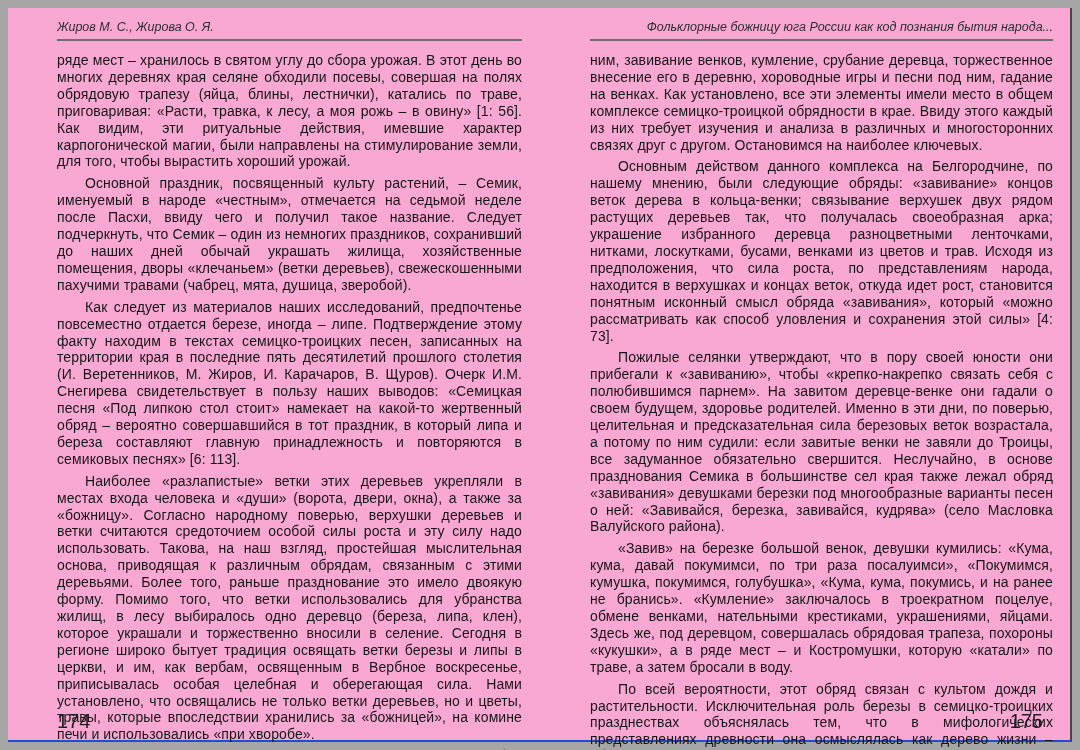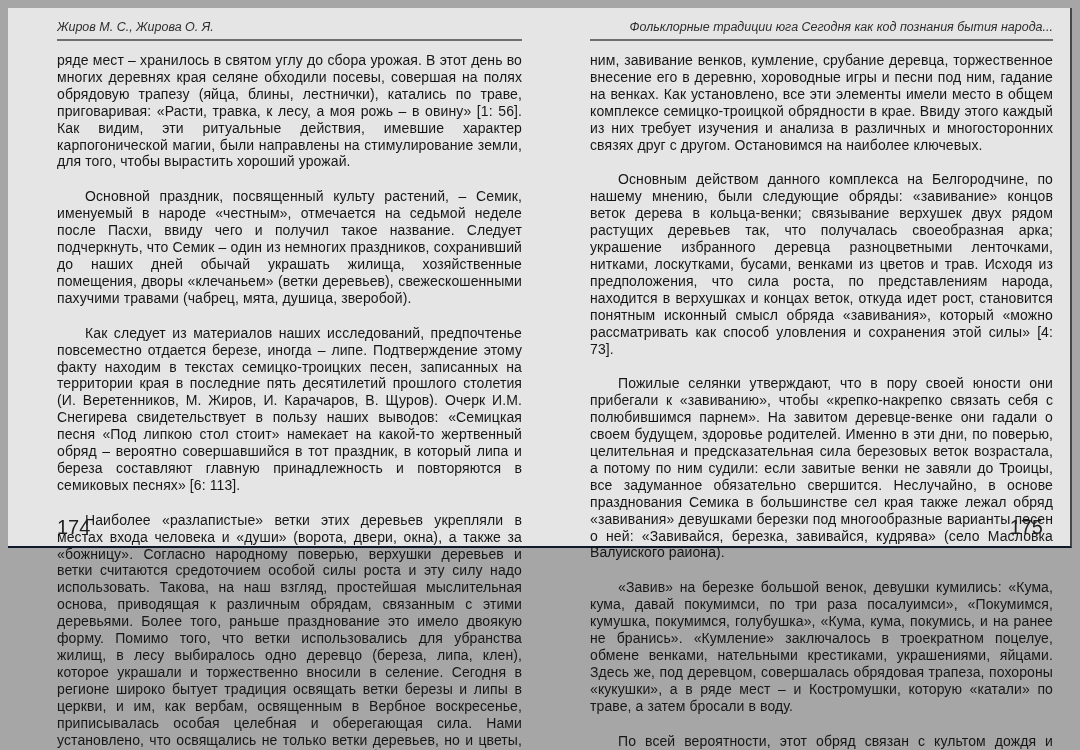--- a/index.html
+++ b/index.html
@@ -9,24 +9,24 @@
     height: 750px;
     background: #a6a6a6;
     font-family: "Liberation Sans", sans-serif;
     overflow: hidden;
   }
   .spread {
     position: absolute;
     left: 8px;
     top: 8px;
     width: 1064px;
-    height: 540px;
-    background: #e5e5e5;
+    height: 734px;
+    background: #f9a8d4;
     border-right: 2px solid #474747;
-    border-bottom: 2px solid #0f172a;
+    border-bottom: 2px solid #1d4ed8;
     box-sizing: border-box;
     display: flex;
   }
   .page {
     position: relative;
     width: 532px;
     height: 100%;
     box-sizing: border-box;
     padding-top: 9px;
   }
@@ -49,21 +49,21 @@
   }
   .page-body {
     padding-top: 11px;
     text-align: justify;
     font-size: 14px;
     line-height: 16.9px;
     color: #161616;
     letter-spacing: 0.1px;
   }
   .para { margin: 0; }
-  .para + .para { margin-top: 18px; }
+  .para + .para { margin-top: 5px; }
   .para.indent { text-indent: 28px; }
   .pagenum {
     position: absolute;
     bottom: 7px;
     font-size: 20px;
     color: #1f1f1f;
   }
   .pagenum-left  { left: 49px; }
   .pagenum-right { right: 27px; text-align: center; }
 </style>
@@ -82,21 +82,21 @@
         <p class="para indent">Основной праздник, посвященный культу растений, – Семик, именуемый в народе «честным», отмечается на седьмой неделе после Пасхи, ввиду чего и получил такое название. Следует подчеркнуть, что Семик – один из немногих праздников, сохранивший до наших дней обычай украшать жилища, хозяйственные помещения, дворы «клечаньем» (ветки деревьев), свежескошенными пахучими травами (чабрец, мята, душица, зверобой).</p>
         <p class="para indent">Как следует из материалов наших исследований, предпочтенье повсеместно отдается березе, иногда – липе. Подтверждение этому факту находим в текстах семицко-троицких песен, записанных на территории края в последние пять десятилетий прошлого столетия (И. Веретенников, М. Жиров, И. Карачаров, В. Щуров). Очерк И.М. Снегирева свидетельствует в пользу наших выводов: «Семицкая песня «Под липкою стол стоит» намекает на какой-то жертвенный обряд – вероятно совершавшийся в тот праздник, в который липа и береза составляют главную принадлежность и повторяются в семиковых песнях» [6: 113].</p>
         <p class="para indent">Наиболее «разлапистые» ветки этих деревьев укрепляли в местах входа человека и «души» (ворота, двери, окна), а также за «божницу». Согласно народному поверью, верхушки деревьев и ветки считаются средоточием особой силы роста и эту силу надо использовать. Такова, на наш взгляд, простейшая мыслительная основа, приводящая к различным обрядам, связанным с этими деревьями. Более того, раньше празднование это имело двоякую форму. Помимо того, что ветки использовались для убранства жилищ, в лесу выбиралось одно деревцо (береза, липа, клен), которое украшали и торжественно вносили в селение. Сегодня в регионе широко бытует традиция освящать ветки березы и липы в церкви, и им, как вербам, освященным в Вербное воскресенье, приписывалась особая целебная и оберегающая сила. Нами установлено, что освящались не только ветки деревьев, но и цветы, травы, которые впоследствии хранились за «божницей», на комине печи и использовались «при хворобе».</p>
         <p class="para indent">Более сложное явление, на наш взгляд, представляют собой обряды, связанные с выбором деревца. В состав данного комплекса входят выбор и зарубка деревца, его украшение, совместная трапеза под</p>
       </div>
     <div class="pagenum pagenum-left">174</div>
   </div>
 
   <div class="page page-right">
     <div>
-      <span class="header-text">Фольклорные традиции юга Сегодня как код познания бытия народа...</span>
+      <span class="header-text">Фольклорные божницу юга России как код познания бытия народа...</span>
       <div class="rule"></div>
     </div>
     <div class="page-body">
         <p class="para">ним, завивание венков, кумление, срубание деревца, торжественное внесение его в деревню, хороводные игры и песни под ним, гадание на венках. Как установлено, все эти элементы имели место в общем комплексе семицко-троицкой обрядности в крае. Ввиду этого каждый из них требует изучения и анализа в различных и многосторонних связях друг с другом. Остановимся на наиболее ключевых.</p>
         <p class="para indent">Основным действом данного комплекса на Белгородчине, по нашему мнению, были следующие обряды: «завивание» концов веток дерева в кольца-венки; связывание верхушек двух рядом растущих деревьев так, что получалась своеобразная арка; украшение избранного деревца разноцветными ленточками, нитками, лоскутками, бусами, венками из цветов и трав. Исходя из предположения, что сила роста, по представлениям народа, находится в верхушках и концах веток, откуда идет рост, становится понятным исконный смысл обряда «завивания», который «можно рассматривать как способ уловления и сохранения этой силы» [4: 73].</p>
         <p class="para indent">Пожилые селянки утверждают, что в пору своей юности они прибегали к «завиванию», чтобы «крепко-накрепко связать себя с полюбившимся парнем». На завитом деревце-венке они гадали о своем будущем, здоровье родителей. Именно в эти дни, по поверью, целительная и предсказательная сила березовых веток возрастала, а потому по ним судили: если завитые венки не завяли до Троицы, все задуманное обязательно свершится. Неслучайно, в основе празднования Семика в большинстве сел края также лежал обряд «завивания» девушками березки под многообразные варианты песен о ней: «Завивайся, березка, завивайся, кудрява» (село Масловка Валуйского района).</p>
         <p class="para indent">«Завив» на березке большой венок, девушки кумились: «Кума, кума, давай покумимси, по три раза посалуимси», «Покумимся, кумушка, покумимся, голубушка», «Кума, кума, покумись, и на ранее не бранись». «Кумление» заключалось в троекратном поцелуе, обмене венками, нательными крестиками, украшениями, яйцами. Здесь же, под деревцом, совершалась обрядовая трапеза, похороны «кукушки», а в ряде мест – и Костромушки, которую «катали» по траве, а затем бросали в воду.</p>
         <p class="para indent">По всей вероятности, этот обряд связан с культом дождя и растительности. Исключительная роль березы в семицко-троицких празднествах объяснялась тем, что в мифологических представлениях древности она осмыслялась как дерево жизни – образ, воплощавший у всех народов универсальную концепцию мира. Обряд же «кумления» рассматривается как древний ритуал признания девушек брачного возраста полноправными членами общины. Несмотря на то, что семицко-троицкие обряды почитаются чисто девичьими, в ряде регионов нами</p>
       </div>
     <div class="pagenum pagenum-right">175</div>

